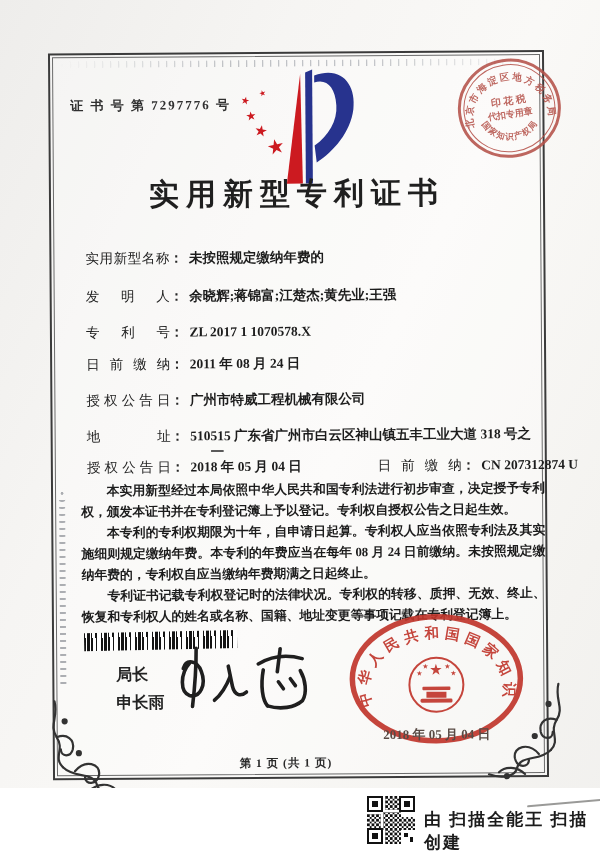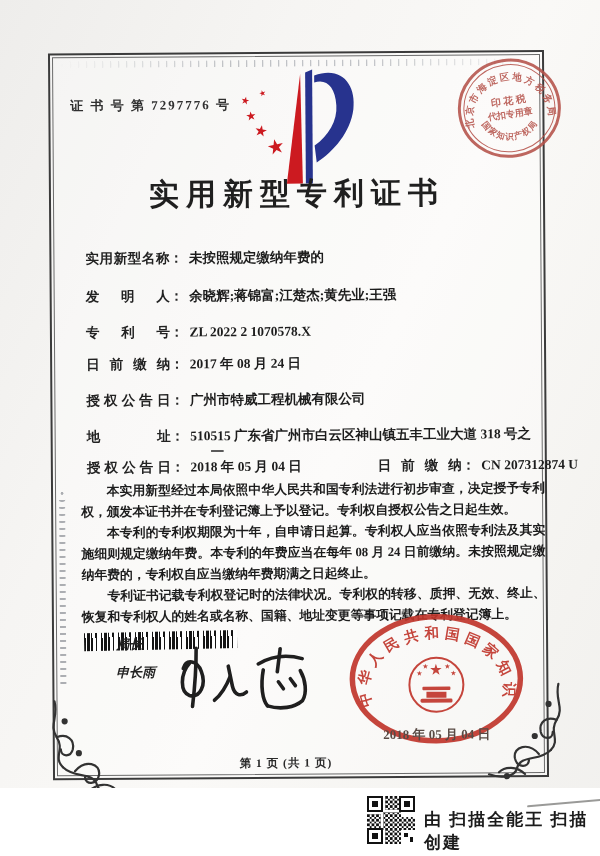--- a/index.html
+++ b/index.html
@@ -34,41 +34,41 @@
     position:absolute; left:20px; top:42px; font-size:13px; font-weight:bold; letter-spacing:2px; color:#303030;
   }
   .logo{ position:absolute; left:188px; top:12px; width:148px; height:128px; }
   .title{
     position:absolute; left:0; right:0; top:120px; text-align:center;
     font-size:30px; font-weight:bold; letter-spacing:7px; color:#1f1f1f;
   }
   
   .row{ position:absolute; left:34px; font-size:13.5px; white-space:nowrap; }
   .lab{
-    display:inline-block; width:84px; font-weight:bold;
+    display:inline-block; width:84px; font-weight:normal;
     text-align:justify; text-align-last:justify; vertical-align:top; color:#222;
   }
   .colon{ font-weight:bold; }
   .val{ margin-left:6px; color:#1d1d1d; font-weight:bold; }
   .addr2{ position:absolute; left:124px; top:16px; font-weight:bold; }
   .row-auth .second{ margin-left:76px; }
   
   .body-text{
     position:absolute; left:28px; top:426px; width:464px;
     font-size:12.8px; line-height:21px; text-align:justify; color:#1c1c1c; font-weight:bold;
   }
   .body-text p{ margin:0; text-indent:2em; }
   
   .barcode{
     position:absolute; left:30px; top:577px; width:153px; height:18px; transform:rotate(-.8deg);
     background:repeating-linear-gradient(90deg,
       #141414 0 1.5px,#fff 1.5px 3px,#141414 3px 6px,#fff 6px 7px,
       #141414 7px 8.5px,#fff 8.5px 11.5px,#141414 11.5px 13px,#fff 13px 17px);
   }
-  .officer{ position:absolute; left:62px; top:576px; font-size:13px; font-weight:bold; color:#232323;font-style:italic; }
+  .officer{ position:absolute; left:62px; top:606px; font-size:16px; font-weight:bold; color:#232323; }
   .officer div{ line-height:28px; }
   .signature{ position:absolute; left:112px; top:588px; width:164px; height:80px; }
   .seal{ position:absolute; left:292px; top:556px; width:180px; height:142px; }
   .stamp{ position:absolute; left:402px; top:0px; width:114px; height:112px; opacity:.88; }
   .flourish{ position:absolute; width:98px; height:104px; }
   .fl-left{ left:-12px; top:644px; }
   .fl-right{ left:418px; top:630px; transform:scaleX(-1); }
   .page-footer{
     position:absolute; left:0; right:30px; top:702px; text-align:center;
     font-size:11.5px; font-weight:bold; letter-spacing:1px; color:#2a2a2a;
@@ -130,24 +130,24 @@
 
     <div class="title">实用新型专利证书</div>
 
     <div class="row" style="top:195px">
       <span class="lab">实用新型名称</span><span class="colon">：</span><span class="val">未按照规定缴纳年费的</span>
     </div>
     <div class="row" style="top:233px">
       <span class="lab">发明人</span><span class="colon">：</span><span class="val">余晓辉;蒋锦富;江楚杰;黄先业;王强</span>
     </div>
     <div class="row" style="top:269px">
-      <span class="lab">专利号</span><span class="colon">：</span><span class="val">ZL 2022 2 1070578.X</span>
+      <span class="lab">专利号</span><span class="colon">：</span><span class="val">ZL 2017 1 1070578.X</span>
     </div>
     <div class="row" style="top:301px">
-      <span class="lab">日前缴纳</span><span class="colon">：</span><span class="val">2017 年 08 月 24 日</span>
+      <span class="lab">日前缴纳</span><span class="colon">：</span><span class="val">2011 年 08 月 24 日</span>
     </div>
     <div class="row" style="top:337px">
       <span class="lab">授权公告日</span><span class="colon">：</span><span class="val">广州市特威工程机械有限公司</span>
     </div>
     <div class="row" style="top:373px">
       <span class="lab">地址</span><span class="colon">：</span><span class="val">510515 广东省广州市白云区神山镇五丰工业大道 318 号之</span>
       <span class="addr2">一</span>
     </div>
     <div class="row row-auth" style="top:404px">
       <span class="lab">授权公告日</span><span class="colon">：</span><span class="val">2018 年 05 月 04 日</span><span class="second"><span class="lab">日前缴纳</span><span class="colon">：</span><span class="val">CN 207312874 U</span></span>

